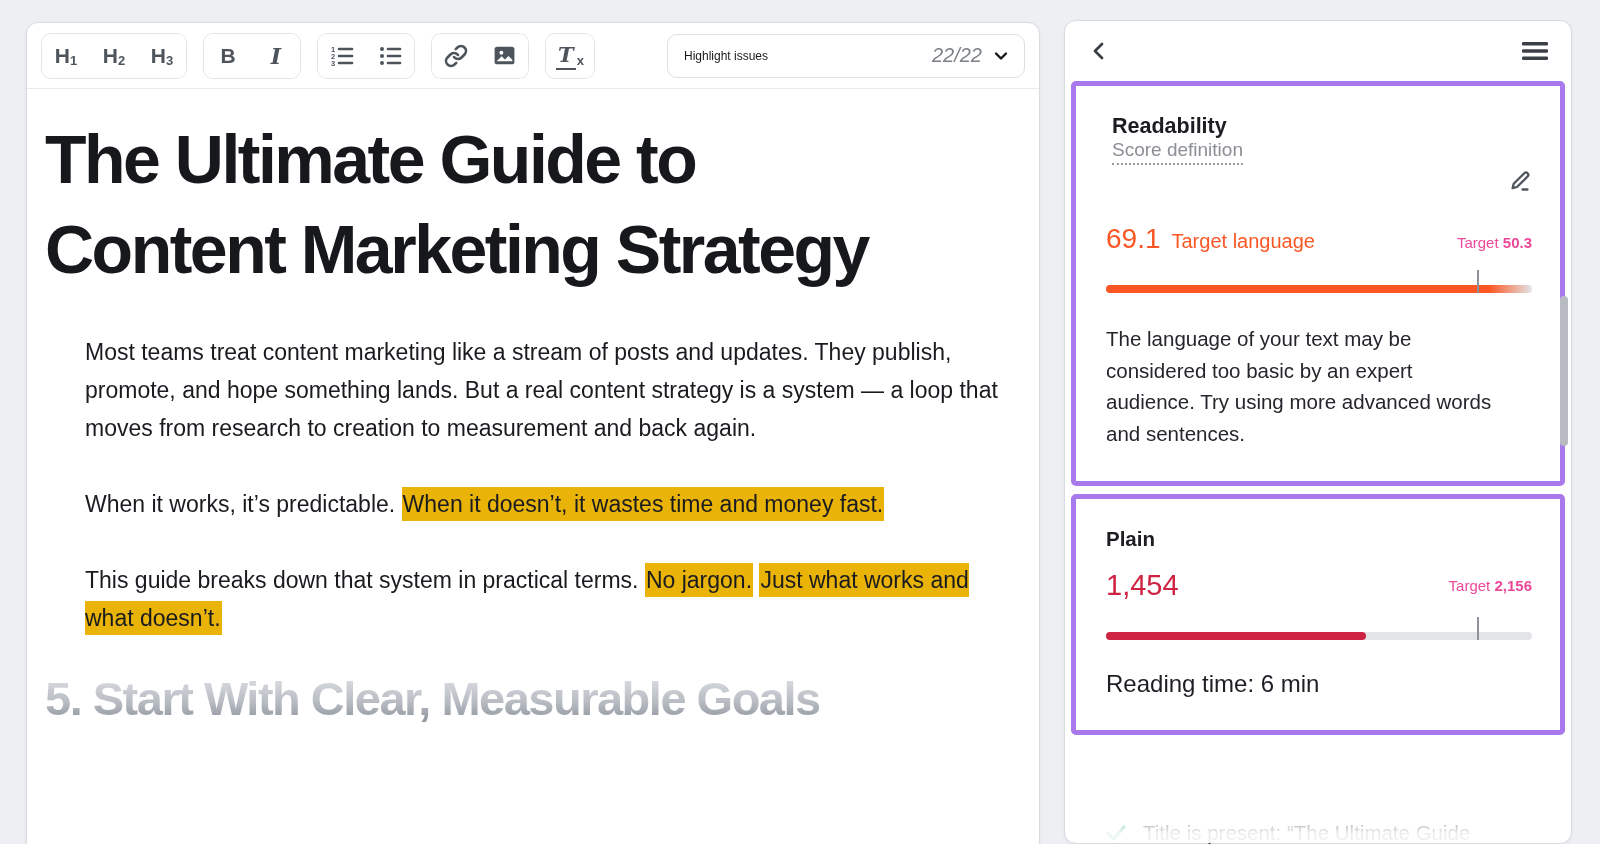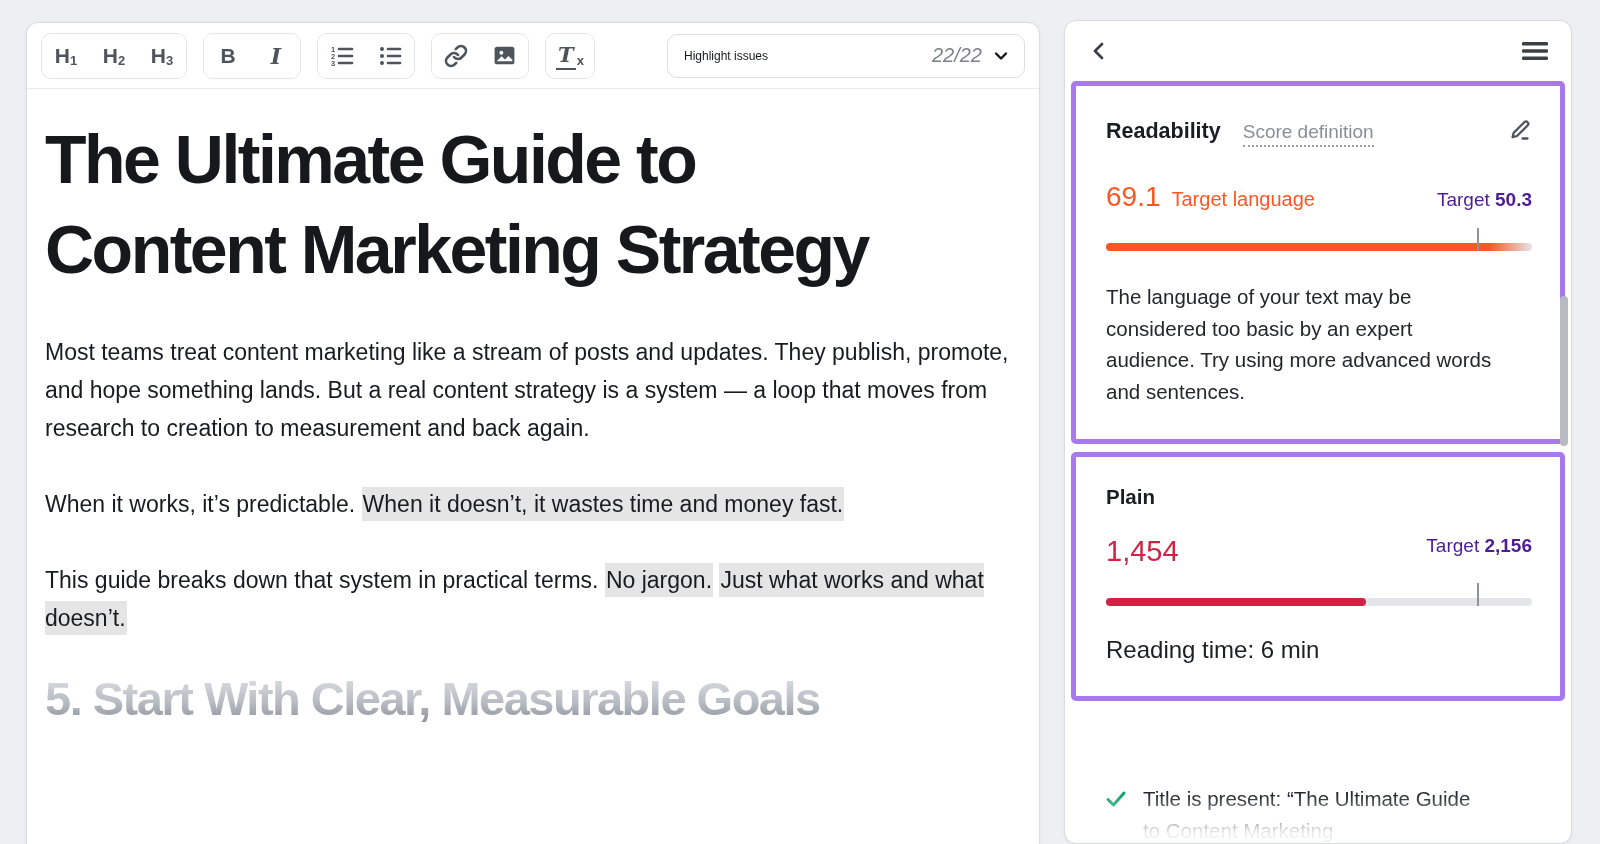--- a/index.html
+++ b/index.html
@@ -23,56 +23,56 @@
   .tb-btn.tx-btn .t-sub { font-size:13px; margin-top:10px; margin-left:1px; }
   .tb-icon { display:block; }
   .dropdown { margin-left:auto; width:358px; height:44px; border:1px solid #dcdfe5; border-radius:10px;
               display:flex; align-items:center; padding:0 14px 0 16px; cursor:pointer; background:#fff; }
   .dd-label { font-size:12px; color:#16181c; }
   .dd-count { margin-left:auto; font-size:20px; color:#7c8087; margin-right:10px;font-style:italic; }
 
   .doc { position:relative; padding:14px 26px 0 18px; }
   .doc-title { font-size:68px; line-height:1.32; font-weight:700; letter-spacing:-2.5px;
                color:#17181c; margin-top:12px; max-width:875px; }
-  .doc-p { font-size:23px; line-height:38px; color:#191b1f; margin-top:38px; max-width:975px; }
-  mark.hl { background:#e5e5e5; color:inherit; padding:4px 1px; }
+  .doc-p { font-size:23px; line-height:38px; color:#191b1f; margin-top:38px; max-width:975px;margin-left:40px; }
+  mark.hl { background:#eab308; color:inherit; padding:4px 1px; }
   .doc-next { margin-top:34px; font-size:47px; font-weight:700; letter-spacing:-1.5px; white-space:nowrap;
               color:#a9aeb6;
               background:linear-gradient(180deg,#e3e5e9 0%,#b9bdc4 55%,#888d96 100%);
               -webkit-background-clip:text; background-clip:text; -webkit-text-fill-color:transparent; }
 
   
   .panel-card { position:absolute; left:1064px; top:20px; width:508px; height:824px;
                 background:#fff; border:1px solid #d8dbe1; border-radius:12px;
                 box-shadow:0 1px 3px rgba(25,30,40,.06); }
   .panel-header { height:60px; display:flex; align-items:center; padding:0 22px 0 24px; }
   .icon-btn { background:none; border:none; cursor:pointer; display:flex; align-items:center; }
   .hamburger { margin-left:auto; }
 
   .pcard { margin:0 6px 8px; border:5px solid #a879ec; border-radius:5px; background:#fff;
            padding:28px 28px 32px 30px; }
-  .r-head { display:flex; align-items:baseline; }
+  .r-head { display:flex; align-items:baseline;flex-direction:column; }
   .r-title { font-size:21.5px; font-weight:700; color:#1b1d22; }
-  .r-def { font-size:19px; color:#8b8e94; margin-left:22px; border-bottom:2px dotted #9a9da3;
+  .r-def { font-size:19px; color:#8b8e94; margin-left:6px; border-bottom:2px dotted #9a9da3;
            padding-bottom:2px; cursor:pointer; }
   .edit-btn { margin-left:auto; position:relative; top:4px; }
   .score-row { display:flex; align-items:baseline; margin-top:34px; }
   .score-val { font-size:28px; color:#fa5724; }
   .score-label { font-size:20px; color:#fa5724; margin-left:11px; }
-  .target { margin-left:auto; font-size:19px; color:#4c1d95; }
+  .target { margin-left:auto; font-size:15px; color:#ec4899; }
   .target b { font-weight:700; }
   .bar-wrap { position:relative; margin-top:30px; height:8px; }
   .bar-track { position:absolute; inset:0; border-radius:4px; background:#e4e5e8; }
   .bar-fill { position:absolute; left:0; top:0; bottom:0; border-radius:4px; }
   .bar-fill.orange { background:linear-gradient(90deg,#fa5724 90%,rgba(250,87,36,0) 100%); }
   .bar-fill.red { background:#ce2342; }
   .bar-tick { position:absolute; width:2px; top:-15px; height:23px; background:#8f929a; }
   .r-desc { margin-top:30px; font-size:20.5px; line-height:31.5px; color:#24262c; max-width:390px; }
   .w-title { font-size:20.5px; font-weight:700; color:#1b1d22; }
-  .count-row { display:flex; align-items:flex-start; margin-top:26px; }
+  .count-row { display:flex; align-items:center; margin-top:18px; }
   .count-val { font-size:29px; color:#ce2342; }
   .reading { margin-top:30px; font-size:24px; color:#1d1f24; }
 
   .title-issues { padding:34px 36px 0 40px; }
   .ti-title { font-size:21.5px; font-weight:700; color:#16181d; }
   .ti-item { display:flex; gap:16px; margin-top:40px; font-size:20.5px; line-height:32px;
              color:#26282e; }
   .ti-item .txt { max-width:350px; }
   .check { flex-shrink:0; margin-top:5px; }
   .panel-fade { position:absolute; left:6px; right:6px; bottom:0; height:48px; border-radius:0 0 10px 10px;

